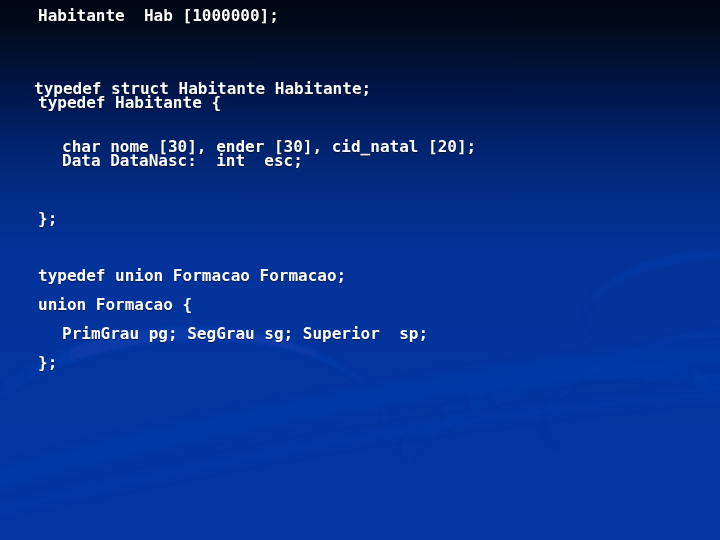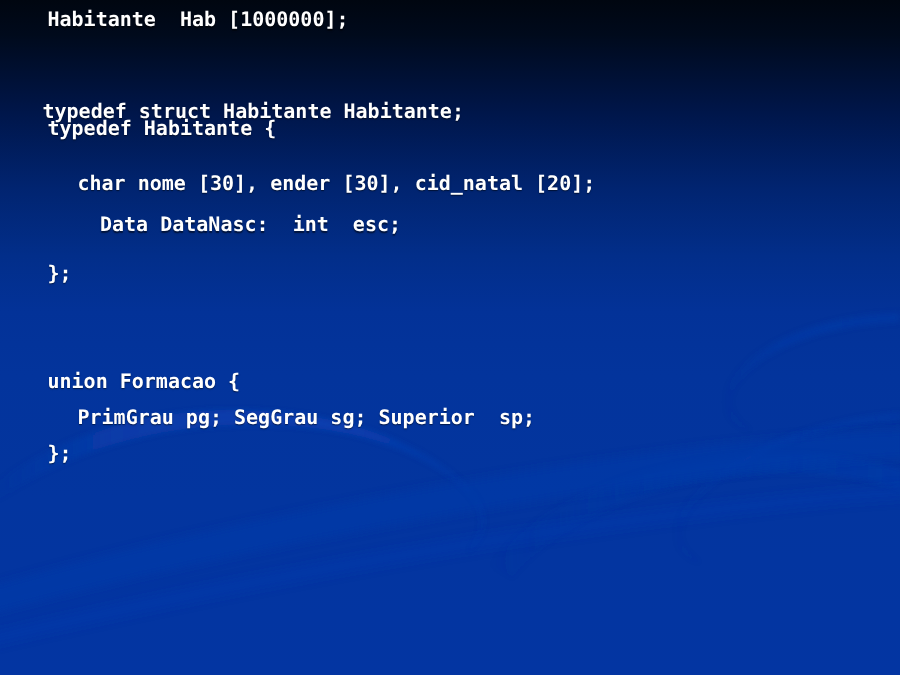--- a/index.html
+++ b/index.html
@@ -113,21 +113,22 @@
                L724,400 C680,402 618,408 526,420 C336,444 146,482 -10,518 Z" fill="#0a3eb2" opacity="0.28"></path>
     </g>
   </svg>
 
   <div class="code-layer">
     <div class="code-line" style="top:4px;left:38px;">Habitante  Hab [1000000];</div>
     <div class="code-line" style="top:33px;left:38px;"></div>
     <div class="code-line" style="top:62px;left:34px;margin-top:15px;">typedef struct Habitante Habitante;</div>
     <div class="code-line" style="top:91px;left:38px;">typedef Habitante {</div>
     <div class="code-line" style="top:135px;left:62px;">char nome [30], ender [30], cid_natal [20];</div>
-    <div class="code-line" style="top:149px;left:80px;margin-top:19px;">Data DataNasc:  int  esc;</div>
+    <div class="code-line" style="top:149px;left:62px;">Data DataNasc:  int  esc;</div>
     <div class="code-line" style="top:207px;left:38px;">};</div>
     <div class="code-line" style="top:236px;left:38px;"></div>
+    <div class="code-line" style="top:264px;left:38px;">typedef union Formacao Formacao;</div>
     <div class="code-line" style="top:293px;left:38px;">union Formacao {</div>
     <div class="code-line" style="top:322px;left:62px;">PrimGrau pg; SegGrau sg; Superior  sp;</div>
     <div class="code-line" style="top:351px;left:38px;">};</div>
   </div>
 
 </div>
 
 </body></html>

